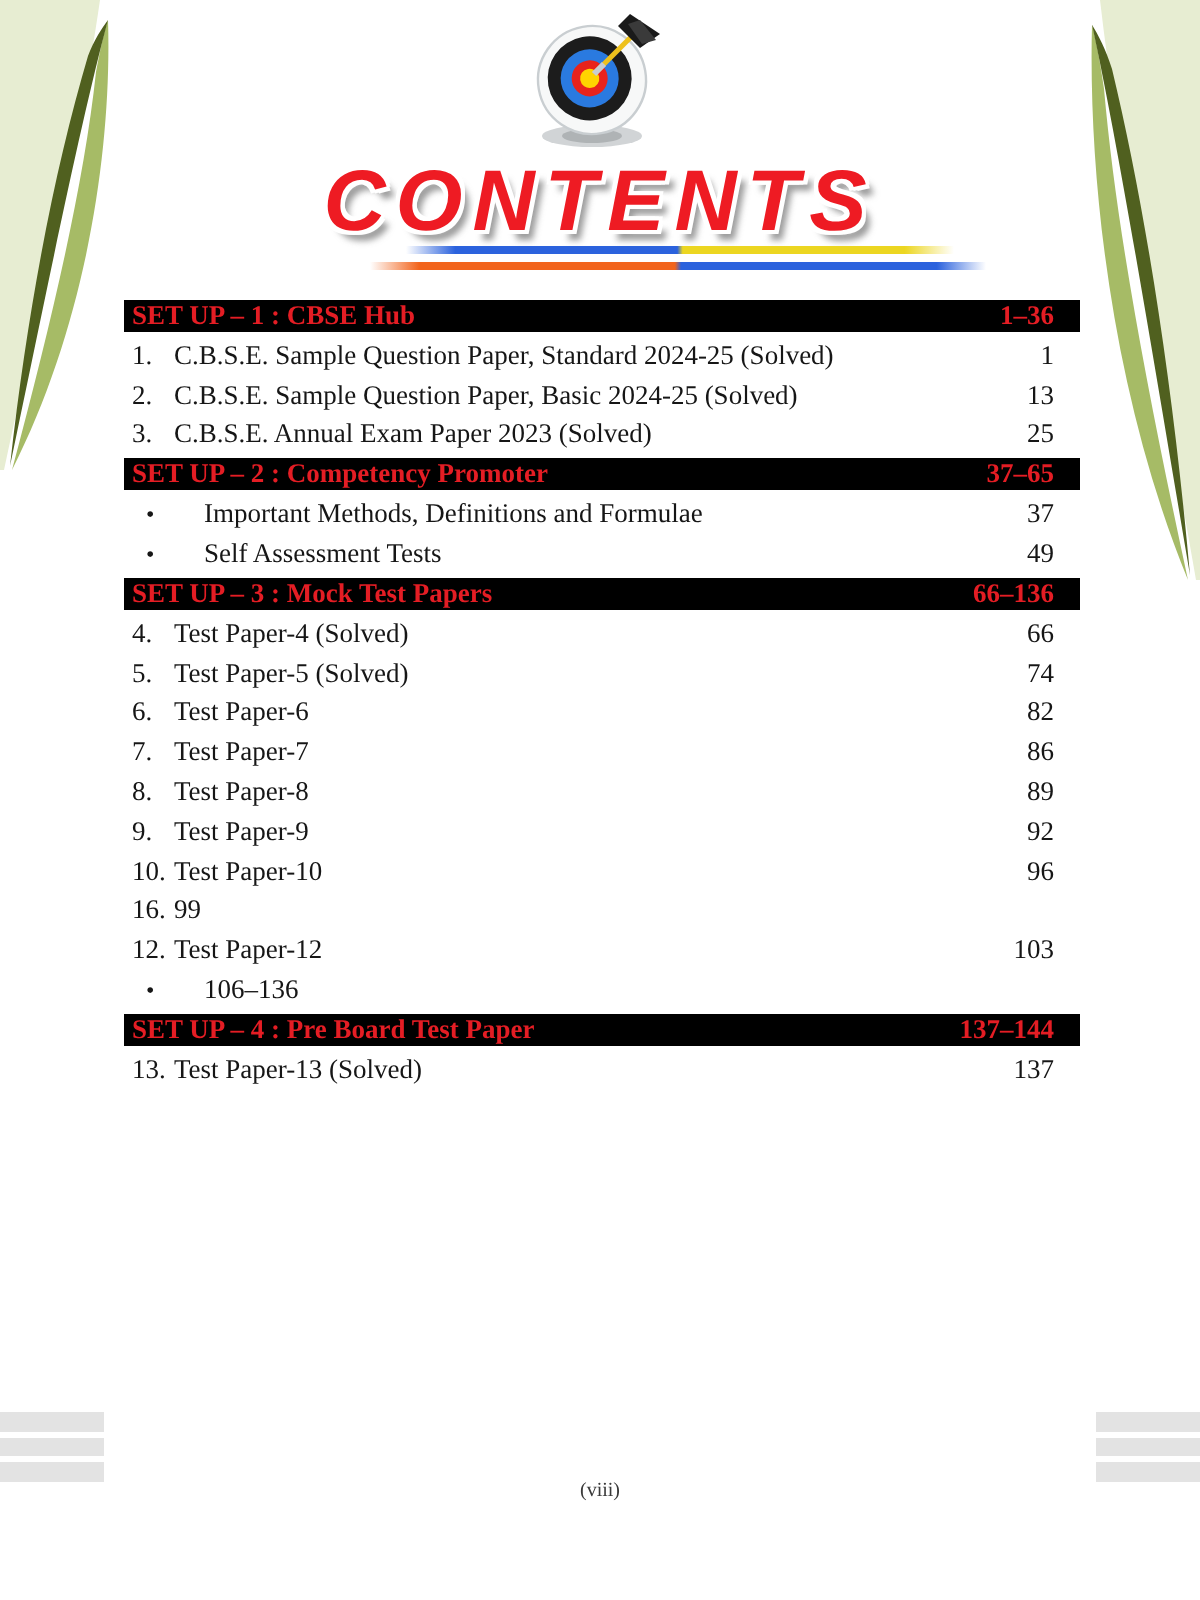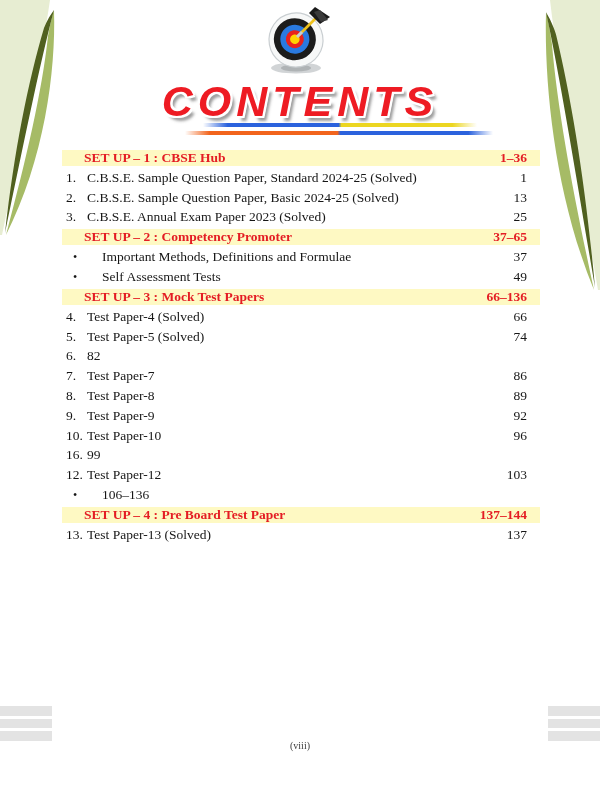--- a/index.html
+++ b/index.html
@@ -37,23 +37,23 @@
   }
   .rule2 {
     left:185px; top:131px; width:308px;
     background:linear-gradient(to right,
       rgba(242,100,28,0) 0%, #f2641c 8%, #f2641c 49.5%,
       #2b62dd 50.5%, #2b62dd 92%, rgba(43,98,221,0) 100%);
   }
   
   .toc { position:absolute; left:62px; top:148px; width:478px; }
   .sec-row {
-    height:16px; margin:2px 0; background:#fef9c3;
+    height:16px; margin:2px 0; background:#000000;
     display:flex; align-items:center; justify-content:space-between;
-    padding:0 13px 0 22px;
+    padding:0 13px 0 4px;
     color:#e41d24; font-weight:bold; font-size:13.5px;
   }
   .item-row {
     height:19.8px; display:flex; align-items:center;
     padding-right:13px; font-size:13.5px; color:#161616;
   }
   .item-row .num { width:21px; padding-left:4px; flex-shrink:0; }
   .item-row.bullet .num { width:29px; padding-left:11px; font-size:12px; }
   .item-row .t { flex:1; }
   
@@ -148,20 +148,21 @@
         <span class="t">Test Paper-4 (Solved)</span>
         <span class="pg">66</span>
       </div>
       <div class="item-row">
         <span class="num">5.</span>
         <span class="t">Test Paper-5 (Solved)</span>
         <span class="pg">74</span>
       </div>
       <div class="item-row">
         <span class="num">6.</span>
+        <span class="t">Test Paper-6</span>
         <span class="pg">82</span>
       </div>
       <div class="item-row">
         <span class="num">7.</span>
         <span class="t">Test Paper-7</span>
         <span class="pg">86</span>
       </div>
       <div class="item-row">
         <span class="num">8.</span>
         <span class="t">Test Paper-8</span>

